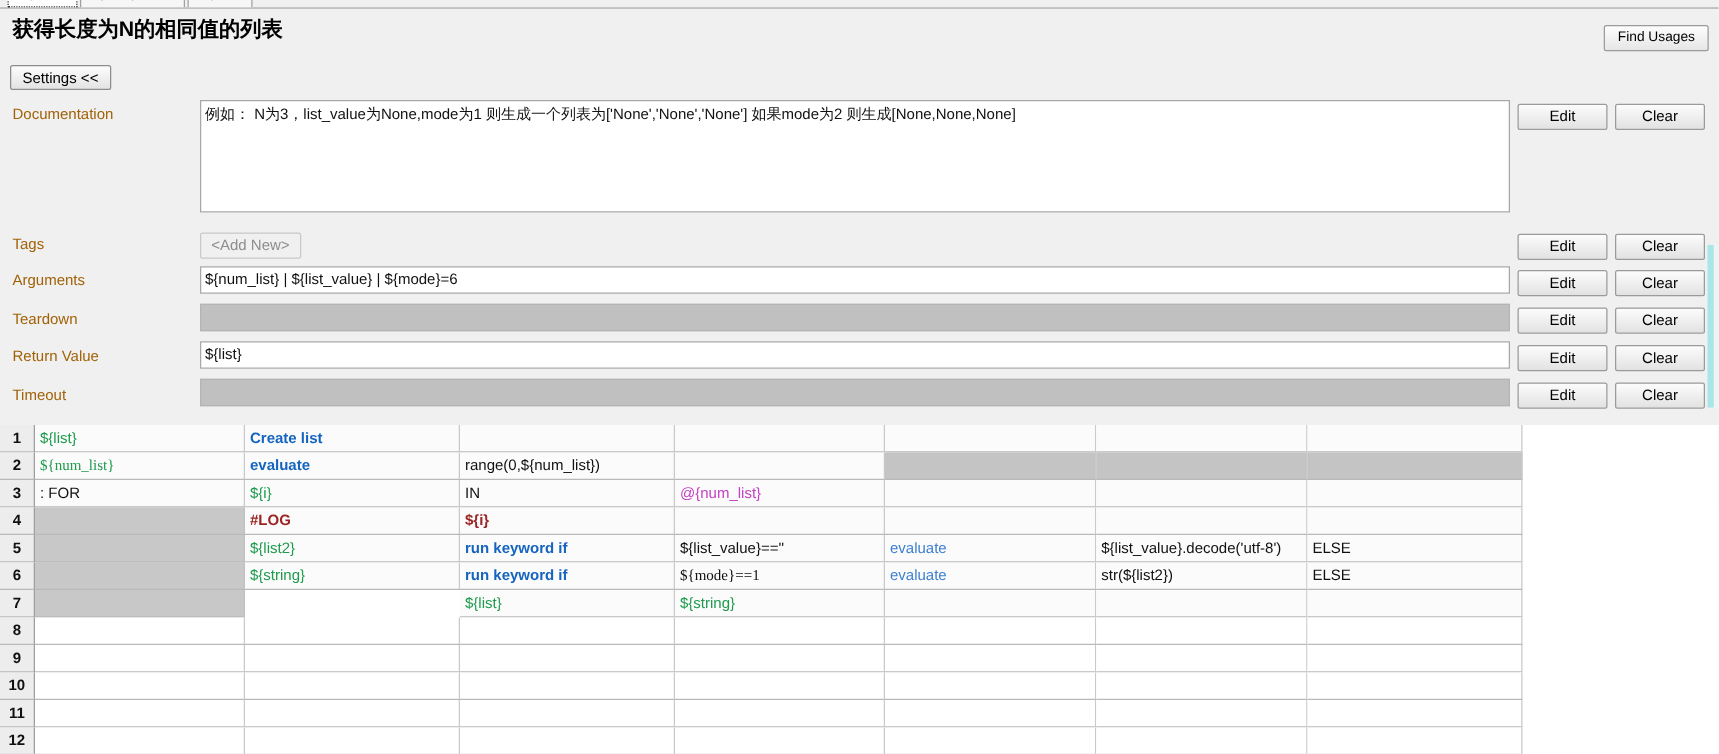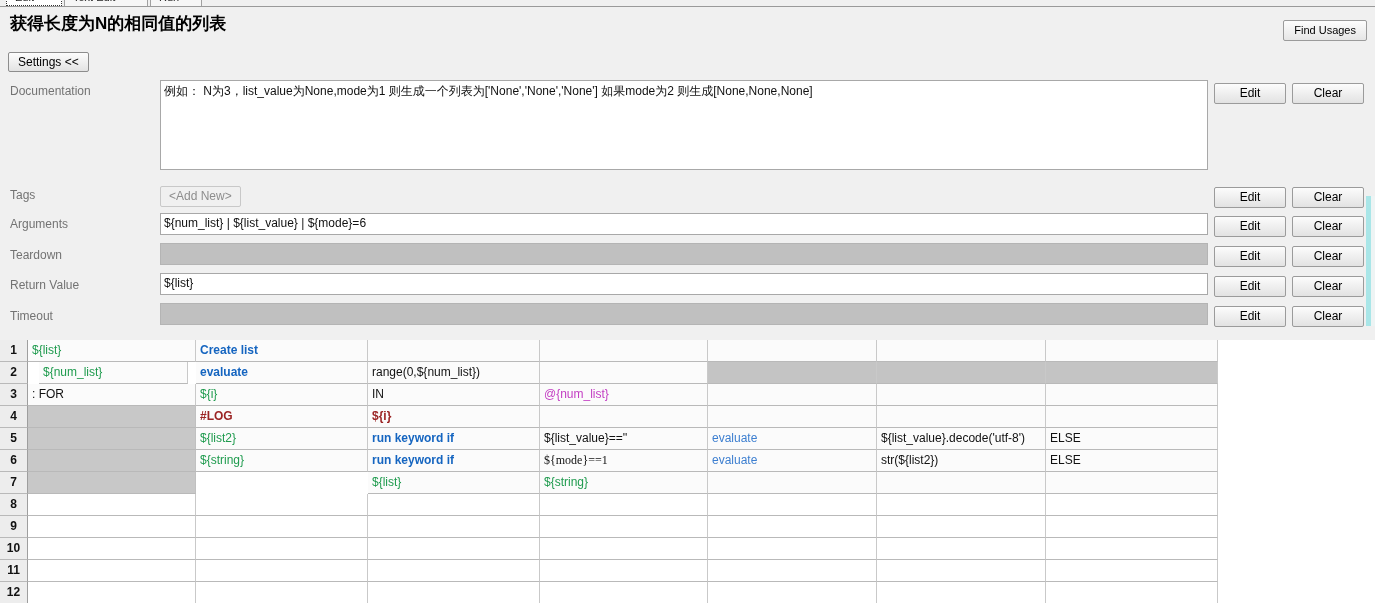--- a/index.html
+++ b/index.html
@@ -60,21 +60,21 @@
     color:#000;
   }
   .settings-rule {
     position:absolute; left:92px; top:62px; width:1275px; height:1px;
     background:#c3c3c3;
   }
 
   
   .form { position:absolute; left:0; top:74px; width:1375px; height:260px; background:#f0f0f0; }
   .flabel {
-    position:absolute; left:10px; font-size:12px; color:#737373;
+    position:absolute; left:10px; font-size:12px; color:#a16207;
     white-space:nowrap;
     text-align:center;
   }
   .ffield {
     position:absolute; left:160px;
     border:1px solid #a8a8a8; background:#fff;
     font-size:12px; color:#111;
     padding:2px 3px 0 3px;
     overflow:hidden; white-space:nowrap;
   }
@@ -206,21 +206,21 @@
         <div class="tcell c-green" style="left: 28px; width: 168px;">${list}</div>
         <div class="tcell c-blue" style="left: 196px; width: 172px;">Create list</div>
         <div class="tcell" style="left: 368px; width: 172px;"></div>
         <div class="tcell" style="left: 540px; width: 168px;"></div>
         <div class="tcell" style="left: 708px; width: 169px;"></div>
         <div class="tcell" style="left: 877px; width: 169px;"></div>
         <div class="tcell" style="left: 1046px; width: 172px;"></div>
       </div>
       <div class="trow" style="top: 22px;">
         <div class="rownum">2</div>
-        <div class="tcell c-green" style="left: 39px; width: 149px;">${num_list}</div>
+        <div class="tcell c-green" style="left: 28px; width: 168px; font-family: Liberation Serif, serif;">${num_list}</div>
         <div class="tcell c-blue" style="left: 196px; width: 172px;">evaluate</div>
         <div class="tcell c-black" style="left: 368px; width: 172px;">range(0,${num_list})</div>
         <div class="tcell" style="left: 540px; width: 168px;"></div>
         <div class="tcell shade-wide" style="left: 708px; width: 169px;"></div>
         <div class="tcell shade-wide" style="left: 877px; width: 169px;"></div>
         <div class="tcell shade-wide" style="left: 1046px; width: 172px;"></div>
       </div>
       <div class="trow" style="top: 44px;">
         <div class="rownum">3</div>
         <div class="tcell c-black" style="left: 28px; width: 168px;">: FOR</div>

